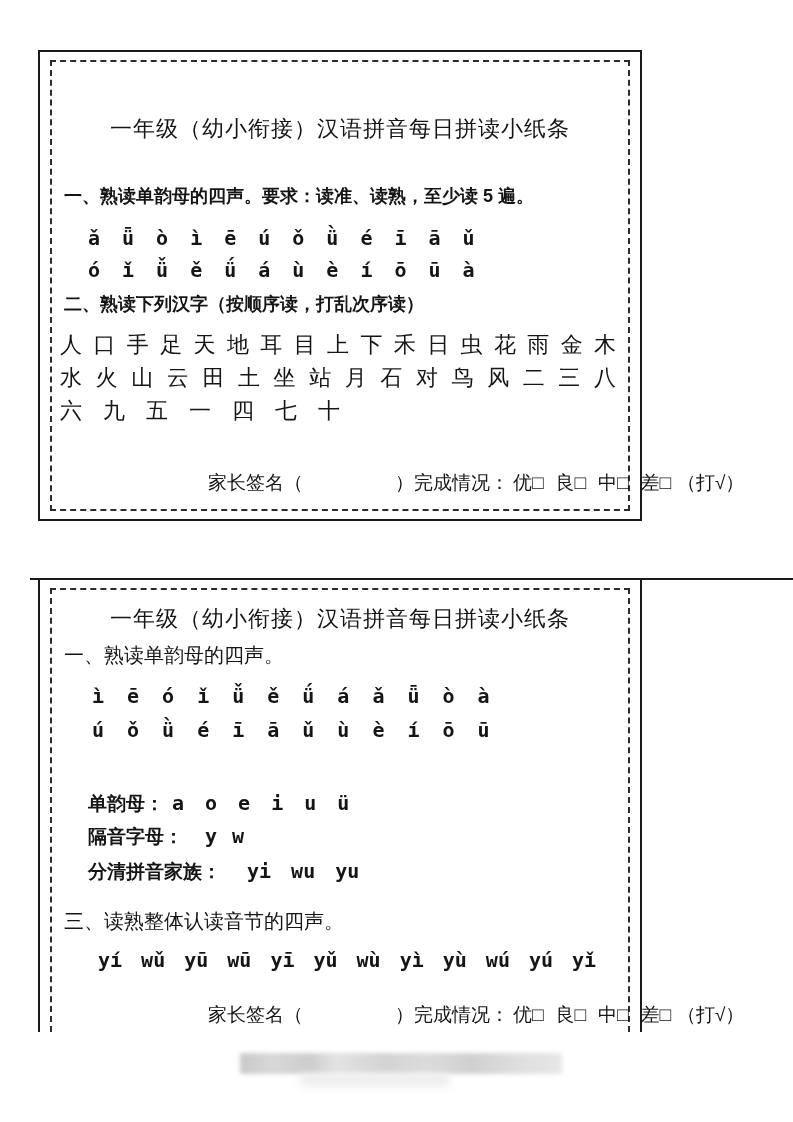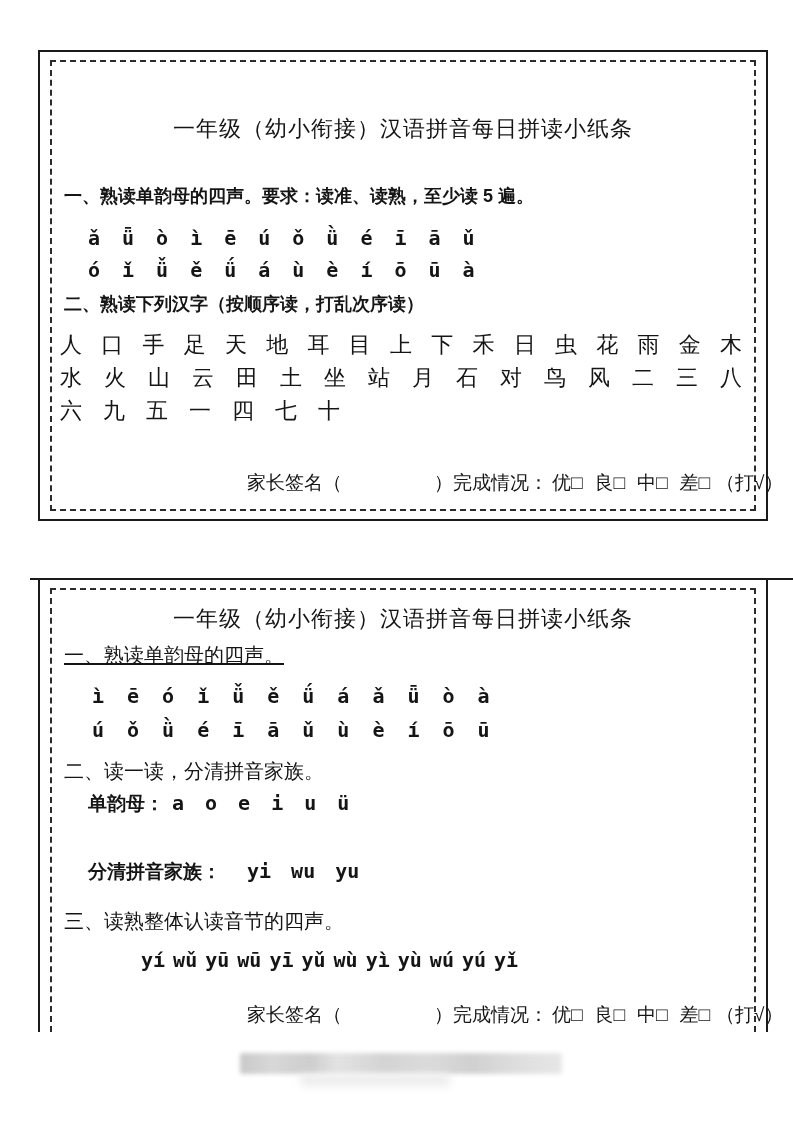--- a/index.html
+++ b/index.html
@@ -2,21 +2,21 @@
 <html><head>
 <meta charset="utf-8">
 <style>
   html,body { margin:0; padding:0; background:#ffffff; }
   .page {
     position:relative; width:793px; height:1122px; background:#ffffff;
     font-family:"Liberation Sans","DejaVu Sans",sans-serif; color:#151515;
     overflow:hidden;
   }
   .card {
-    position:absolute; left:38px; width:730px; background:#ffffff;
+    position:absolute; left:38px; width:604px; background:#ffffff;
     border:2px solid #1a1a1a; box-sizing:border-box;
   }
   .card1 { top:50px; height:471px; }
   .card2 { top:580px; height:452px; border-top:none; border-bottom:none; }
   .cut-line { position:absolute; left:30px; top:578px; width:763px; height:2px; background:#1a1a1a; }
   .dashed {
     position:absolute; left:10px; right:10px; top:8px; bottom:8px;
     border:2px dashed #2b2b2b; pointer-events:none;
   }
   .card2 .dashed { bottom:0; border-bottom:none; }
@@ -41,25 +41,25 @@
   .family-line { position:absolute; display:flex; align-items:baseline; font-size:19px; white-space:nowrap; }
   .family-label { font-weight:700; }
   .family-items {
     display:flex; font-family:"DejaVu Sans Mono","Liberation Mono",monospace;
     font-weight:700; font-size:20px;
   }
   .fam-0 .family-items { gap:21px; margin-left:8px; }
   .fam-1 .family-items { gap:15px; margin-left:22px; }
   .fam-2 .family-items { gap:20px; margin-left:26px; }
   .syllable-row {
-    position:absolute; display:flex; gap:8px;
+    position:absolute; display:flex; gap:19px;
     font-family:"DejaVu Sans Mono","Liberation Mono",monospace;
-    font-weight:700; font-size:20px; white-space:nowrap;margin-left:43px;
-  }
-  .sig-line { position:absolute; display:flex; align-items:baseline; font-size:19px; white-space:nowrap;margin-left:39px; }
+    font-weight:700; font-size:20px; white-space:nowrap;
+  }
+  .sig-line { position:absolute; display:flex; align-items:baseline; font-size:19px; white-space:nowrap; }
   .sig-gap { display:inline-block; width:92px; }
   .sig-options { display:flex; gap:12px; margin-left:4px; }
   .watermark {
     position:absolute; left:240px; top:1053px; width:322px; height:21px;
     background:linear-gradient(90deg,#c7c7c7 0%,#d6d6d6 10%,#cbcbcb 22%,#e2e2e2 30%,#d1d1d1 45%,#dadada 58%,#cecece 72%,#dddddd 86%,#e6e6e6 100%);
     filter:blur(2px); opacity:.95; border-radius:2px;
   }
   .watermark-smudge {
     position:absolute; left:300px; top:1074px; width:150px; height:12px;
     background:#ececec; filter:blur(4px); border-radius:4px;
@@ -67,21 +67,21 @@
   
   .c1-h1 { top:132px; left:24px; }
   .c1-p1 { top:174px; left:48px; }
   .c1-p2 { top:206px; left:48px; }
   .c1-h2 { top:240px; left:24px;text-align:center; }
   .c1-z1 { top:278px; }
   .c1-z2 { top:311px; }
   .c1-z3 { top:344px; left:20px; }
   .c1-sig { top:418px; left:168px; }
   
-  .c2-h1 { top:62px; left:24px;text-decoration:underline; }
+  .c2-h1 { top:62px; left:24px; }
   .c2-p1 { top:104px; left:52px; gap:23px; }
   .c2-p2 { top:138px; left:52px; gap:23px; }
   .c2-h2 { top:178px; left:24px; }
   .fam-0 { top:211px; left:48px; }
   .fam-1 { top:244px; left:48px; }
   .fam-2 { top:279px; left:48px; }
   .c2-h3 { top:328px; left:24px; }
   .c2-syl { top:368px; left:58px; }
   .c2-sig { top:422px; left:168px; }
 </style>
@@ -220,31 +220,37 @@
         <span>ī</span>
         <span>ā</span>
         <span>ǔ</span>
         <span>ù</span>
         <span>è</span>
         <span>í</span>
         <span>ō</span>
         <span>ū</span>
       </div>
 
-    <div class="heading c2-h2">二、读一读，分清拼音家族。</div>
 
     <div class="family-line fam-0">
       <span class="family-label">单韵母：</span>
       <span class="family-items">
           <span>a</span>
           <span>o</span>
           <span>e</span>
           <span>i</span>
           <span>u</span>
           <span>ü</span>
+        </span>
+    </div>
+    <div class="family-line fam-1">
+      <span class="family-label">隔音字母：</span>
+      <span class="family-items">
+          <span>y</span>
+          <span>w</span>
         </span>
     </div>
     <div class="family-line fam-2">
       <span class="family-label">分清拼音家族：</span>
       <span class="family-items">
           <span>yi</span>
           <span>wu</span>
           <span>yu</span>
         </span>
     </div>

